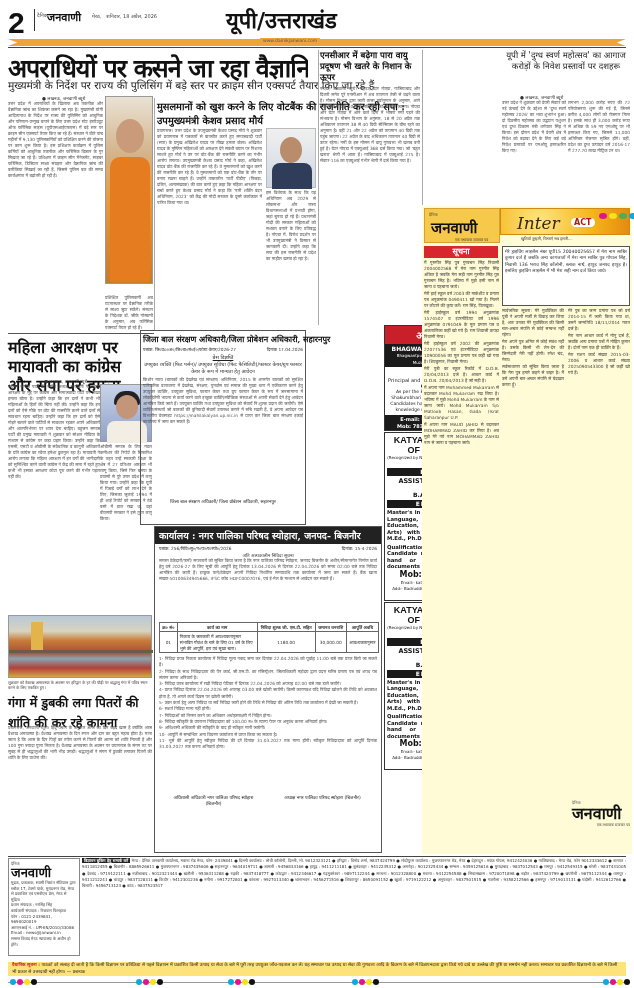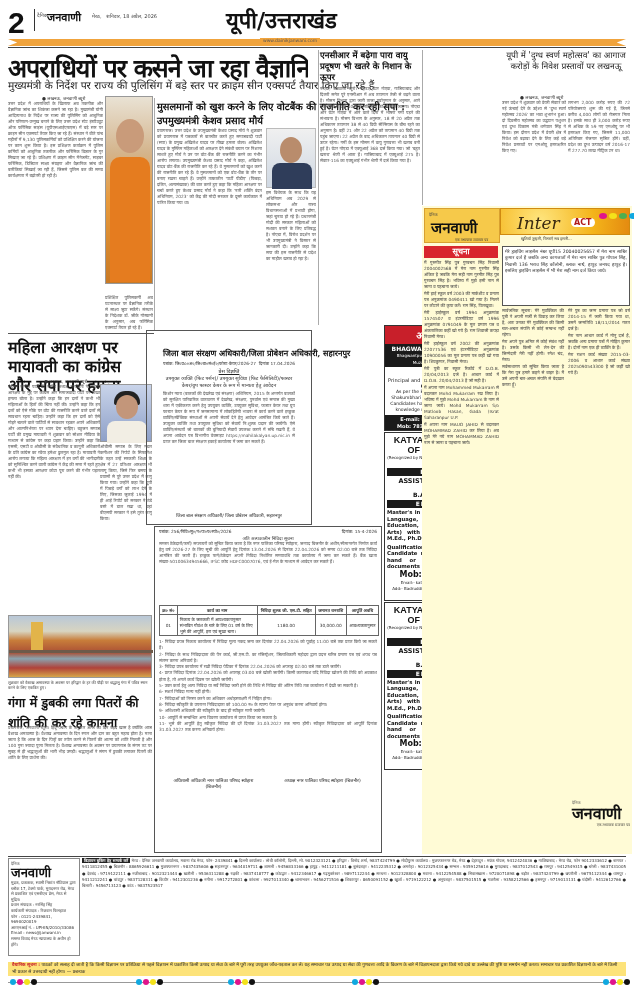--- a/index.html
+++ b/index.html
@@ -48,21 +48,21 @@
 #mayawati-photo .body{position:absolute;left:6px;top:36px;width:40px;height:22px;background:#f2eee4;border-radius:8px 8px 0 0}
 #mahila-col2{left:100px;top:444px;width:52px;height:170px}
 
 #ghat-photo{left:8px;top:615px;width:144px;height:63px;border:1px solid #999;background:linear-gradient(180deg,#b9c8d8 0%,#d8d4c0 25%,#c87d3a 40%,#aa4f35 60%,#8aa4b0 70%,#b0423a 85%,#d6a64a 100%)}
 #ghat-photo .temple{position:absolute;left:22px;top:6px;width:12px;height:28px;background:#e2b44a}
 #ghat-photo .bridge{position:absolute;left:0;top:34px;width:144px;height:3px;background:#6d5a4a}
 #ghat-caption{left:8px;top:680px;width:144px;font-size:4px;line-height:5px;color:#333}
 #ganga-head{left:8px;top:693px;width:144px;font-size:12.5px;line-height:20px;white-space:normal}
 #ganga-body{left:8px;top:725px;width:144px;height:125px}
 
-#notice1{left:146px;top:330px;width:166px;height:195px;border:1px solid #555;padding:16px}
+#notice1{left:140px;top:330px;width:166px;height:195px;border:1px solid #555;padding:2px}
 #notice1-title{font-size:8px;font-weight:bold;font-family:"DejaVu Serif",serif;color:#111;white-space:nowrap}
 #notice1-ref{font-size:4.3px;color:#333;display:flex;justify-content:space-between;margin-top:2px}
 #notice1-press{font-size:5px;text-align:center;text-decoration:underline;margin-top:2px;color:#222}
 #notice1-subj{font-size:5px;text-align:center;color:#333;margin-top:1px;line-height:7px}
 #notice1-body{margin-top:2px;height:120px}
 #notice1-sign{font-size:4.5px;text-align:center;color:#222;margin-top:2px;line-height:6px}
 
 #notice2{left:154px;top:526px;width:228px;height:327px;border:1px solid #555}
 #notice2-title{background:#222;color:#fff;font-size:9.5px;font-weight:bold;padding:2px 4px;white-space:nowrap;overflow:hidden;font-family:"DejaVu Serif",serif}
 #notice2-ref{font-size:4.3px;color:#333;display:flex;justify-content:space-between;padding:1px 4px}
@@ -158,21 +158,21 @@
   </div>
 <div class="abs txt" id="sub-col2">इस विधेयक के साथ कि यह अधिनियम अब 2029 से लोकसभा और राज्य विधानसभाओं में प्रभावी होगा, जहां चुनाव हो रहे हैं। प्रधानमंत्री मोदी की सरकार महिलाओं को सशक्त बनाने के लिए प्रतिबद्ध है। नोएडा में, विरोध प्रदर्शन पर भी उपमुख्यमंत्री ने विस्तार से जानकारी दी। उन्होंने कहा कि सपा की इस राजनीति से प्रदेश का माहौल खराब हो रहा है।</div>
 
 <div class="vrule" style="left:318px;top:50px;height:275px"></div>
 
 <div class="abs h1" id="ncr-head">एनसीआर में बढ़ेगा पारा वायु प्रदूषण भी खतरे के निशान के ऊपर</div>
 <div class="abs txt" id="ncr-body">नोएडा, जनवाणी ब्यूरो। नोएडा, ग्रेटर नोएडा, गाजियाबाद और दिल्ली समेत पूरे एनसीआर में अब तापमान तेजी से बढ़ने वाला है। मौसम विभाग द्वारा जारी ताजा पूर्वानुमान के अनुसार, आने वाले दिनों में पारा 40 डिग्री सेल्सियस को पार कर जाएगा। नोएडा और ग्रेटर नोएडा में आने वाले दिनों में भीषण गर्मी पड़ने की संभावना है। मौसम विभाग के अनुसार, 18 से 20 अप्रैल तक अधिकतम तापमान 38 से 40 डिग्री सेल्सियस के बीच रहने का अनुमान है। वहीं 21 और 22 अप्रैल को तापमान 40 डिग्री तक पहुंच जाएगा। 22 अप्रैल के बाद अधिकतम तापमान 40 डिग्री से ऊपर रहेगा। गर्मी के इस मौसम में वायु गुणवत्ता भी खराब बनी हुई है। ग्रेटर नोएडा में एक्यूआई 368 दर्ज किया गया। जो 'बहुत खराब' श्रेणी में आता है। गाजियाबाद में एक्यूआई 275 है। सेक्टर-116 का एक्यूआई गंभीर श्रेणी में दर्ज किया गया है।</div>
 
 <div class="vrule" style="left:422px;top:50px;height:155px"></div>
 
-<div class="abs" id="dugdh-head">यूपी में 'दुग्ध स्वर्ण महोत्सव' का आगाज करोड़ों के निवेश प्रस्तावों पर लखनऊू</div>
+<div class="abs" id="dugdh-head">यूपी में 'दुग्ध स्वर्ण महोत्सव' का आगाज करोड़ों के निवेश प्रस्तावों पर दशहरू</div>
 <div class="abs" id="dugdh-byline">● लखनऊ, जनवाणी ब्यूरो</div>
 <div class="abs txt" id="dugdh-col1">उत्तर प्रदेश ने शुक्रवार को डेयरी सेक्टर को नई ऊंचाई देने के उद्देश्य से 'दुग्ध स्वर्ण महोत्सव 2026' का भव्य शुभारंभ हुआ। दो दिवसीय महोत्सव का उद्घाटन पशुधन एवं दुग्ध विकास मंत्री धर्मपाल सिंह ने किया। इस दौरान प्रदेश में डेयरी क्षेत्र में निवेश को बढ़ावा देने के लिए कई बड़े निवेश प्रस्तावों पर एमओयू हस्ताक्षरित किए गए।</div>
 <div class="abs txt" id="dugdh-col2">लगभग 2,000 करोड़ रुपए की 72 परियोजनाएं शुरू की गई हैं, जिनसे करीब 4,000 लोगों को रोजगार मिला है। इसके साथ ही 3,000 करोड़ रुपए से अधिक के 59 नए एमओयू पर भी हस्ताक्षर किए गए, जिससे 11,000 अतिरिक्त रोजगार सृजित होंगे। वहीं, प्रदेश का दुग्ध उत्पादन वर्ष 2016-17 में 277.70 लाख मीट्रिक टन था।</div>
 
 <div class="hrule" style="left:8px;top:333px;width:146px"></div>
 
 <div class="abs h1" id="mahila-head">महिला आरक्षण पर मायावती का कांग्रेस और सपा पर हमला</div>
 <div class="abs" id="mahila-byline">● लखनऊ, जनवाणी ब्यूरो</div>
 <div class="abs txt" id="mahila-col1">बहुजन समाज पार्टी की राष्ट्रीय अध्यक्ष मायावती ने महिला आरक्षण के मुद्दे पर कांग्रेस और समाजवादी पार्टी पर तीखा हमला बोला है। उन्होंने कहा कि इन दलों ने कभी भी महिलाओं के हितों की चिंता नहीं की। उन्होंने कहा कि इन दलों को ऐसे मौके पर वोट की राजनीति करने वाले दलों से सावधान रहना चाहिए। उन्होंने कहा कि इन दलों को ऐसे मोहरे चलाने वाले पार्टियों से सावधान रहकर अपने अधिकारों और आत्मनिर्भरता पर ध्यान देना चाहिए। बहुजन समाज पार्टी की प्रमुख मायावती ने शुक्रवार को सोशल मीडिया के माध्यम से कांग्रेस पर कड़ा प्रहार किया। उन्होंने कहा कि एससी, एसटी व ओबीसी के संवैधानिक व कानूनी अधिकारों के प्रति कांग्रेस का रवैया हमेशा ढुलमुल रहा है। मायावती ने आरोप लगाया कि महिला आरक्षण में इन वर्गों की भागीदारी को सुनिश्चित करने वाली कांग्रेस ने केंद्र की सत्ता में रहते हुए कभी भी इसका आरक्षण कोटा पूरा करने की गंभीर पहल नहीं की।</div>
 <div class="abs" id="mayawati-photo">
@@ -196,20 +196,21 @@
       <span>पत्रांक: जि०प्रo०अ०/जि०बा०सं०ई०/फोस्ट-केयर/2026-27</span>
       <span>दिनांक 17.04.2026</span>
     </div>
   <div id="notice1-press">प्रेस विज्ञप्ति</div>
   <div id="notice1-subj">उपयुक्त व्यक्ति (फिट पर्सन)/ उपयुक्त सुविधा (फिट फैसिलिटी)/फास्टर केयर/ग्रुप फास्टर केयर के रूप में मान्यता हेतु आवेदन</div>
   <div id="notice1-body" class="txt">किशोर न्याय (बालकों की देखरेख एवं संरक्षण) अधिनियम, 2015 के अन्तर्गत बालकों को सुरक्षित पारिवारिक वातावरण में देखरेख, संरक्षण, पुनर्वास एवं समाज की मुख्य धारा में एकीकरण करने हेतु उपयुक्त व्यक्ति, उपयुक्त सुविधा, फास्टर केयर तथा ग्रुप फास्टर केयर के रूप में जनसामान्य में लोकहितैषी भावना से कार्य करने वाले इच्छुक व्यक्ति/स्वैच्छिक संस्थाओं से अपनी सेवायें देने हेतु आवेदन आमंत्रित किये जाते हैं। उपयुक्त व्यक्ति तथा उपयुक्त सुविधा को सेवायें नि:शुल्क प्रदान की जायेंगी। ऐसे व्यक्ति/संस्थायें जो बालकों की बुनियादी सेवायें उपलब्ध कराने में रुचि रखती हैं, वे अपना आवेदन पत्र विभागीय वेबसाइट https://mahilakalyan.up.nic.in से प्राप्त कर जिला बाल संरक्षण इकाई कार्यालय में जमा कर सकते हैं।</div>
   <div id="notice1-sign">जिला बाल संरक्षण अधिकारी/ जिला प्रोबेशन अधिकारी, सहारनपुर</div>
 </div>
 
 <div class="abs" id="notice2">
+  <div id="notice2-title">कार्यालय : नगर पालिका परिषद स्योहारा, जनपद- बिजनौर</div>
   <div id="notice2-ref">
       <span>पत्रांक: 256/निवि०सू०/न०पा०प०स्यो०/2026</span>
       <span>दिनांक: 15-4-2026</span>
     </div>
   <div id="notice2-subtitle">अति अल्पकालीन निविदा सूचना</div>
   <div id="notice2-body" class="txt">समस्त ठेकेदारों/फर्मों/ सप्लायरों को सूचित किया जाता है कि नगर पालिका परिषद स्योहारा, जनपद बिजनौर के अधीन/सीमान्तर्गत निर्माण कार्य हेतु वर्ष 2026-27 के लिए सूची की आपूर्ति हेतु दिनांक 13.04.2026 से दिनांक 22.04.2026 को समय 02:00 बजे तक निविदा आमंत्रित की जाती हैं। इच्छुक फर्म/ठेकेदार अपनी निविदा निर्धारित समयावधि तक कार्यालय में जमा कर सकते हैं। बैंक खाता संख्या-50100634945666, IFSC कोड HDFC0007076, एवं ई-मेल के माध्यम से आवेदन कर सकते हैं।</div>
   <table id="notice2-table">
     <thead>
         <tr>
       <th>क्र० सं०</th>

